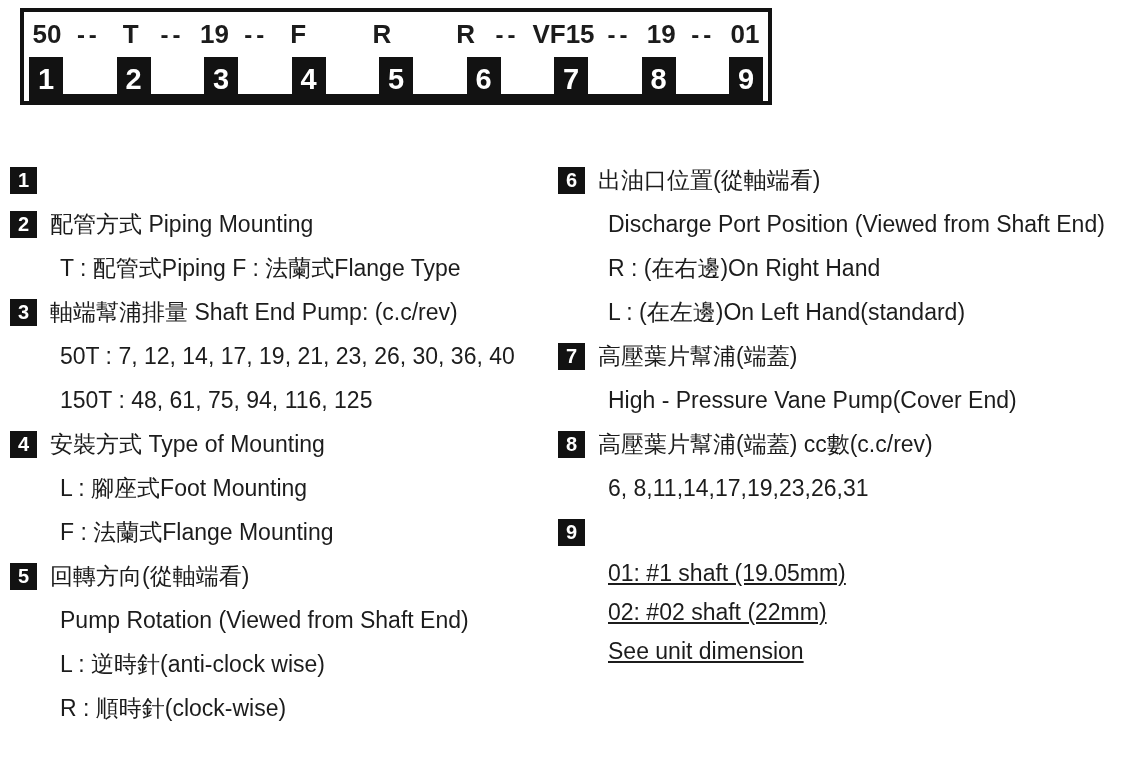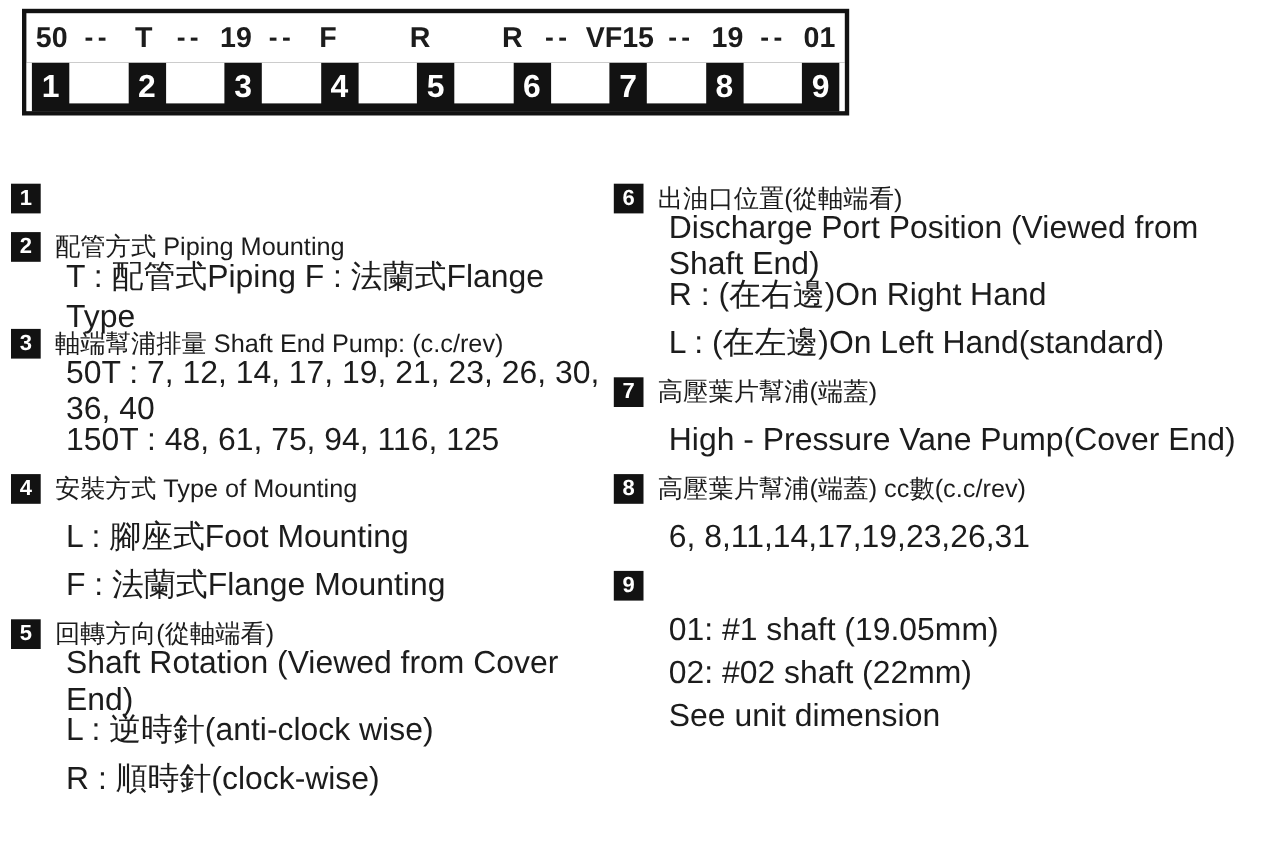--- a/index.html
+++ b/index.html
@@ -74,23 +74,23 @@
     width: 27px; height: 27px;
     background: #121212; color: #ffffff;
     font-size: 20px; font-weight: bold;
     display: flex; align-items: center; justify-content: center;
     margin-right: 13px;
   }
   .sub {
     height: 44px;
     display: flex; align-items: center;
     margin-left: 50px;
-    font-size: 29px;
-  }
-  .sub.tight { height: 39px; }
+    font-size: 23px;
+  }
+  .sub.tight { height: 39px; text-decoration: underline; }
 </style>
 </head>
 <body>
 
 <div class="code-box">
   <div class="code-row">
     <span class="tok">50</span>
     <span class="sep">--</span>
     <span class="tok">T</span>
     <span class="sep">--</span>
@@ -165,21 +165,21 @@
       </div>
       <div class="sub">L : 腳座式Foot Mounting</div>
       <div class="sub">F : 法蘭式Flange Mounting</div>
     </div>
 
     <div class="item">
       <div class="item-head">
         <span class="badge">5</span>
         <span class="title">回轉方向(從軸端看)</span>
       </div>
-      <div class="sub">Shaft Rotation (Viewed from Cover End)</div>
+      <div class="sub">Pump Rotation (Viewed from Shaft End)</div>
       <div class="sub">L : 逆時針(anti-clock wise)</div>
       <div class="sub">R : 順時針(clock-wise)</div>
     </div>
 
   </div>
 
   <div class="col-right">
 
     <div class="item">
       <div class="item-head">

